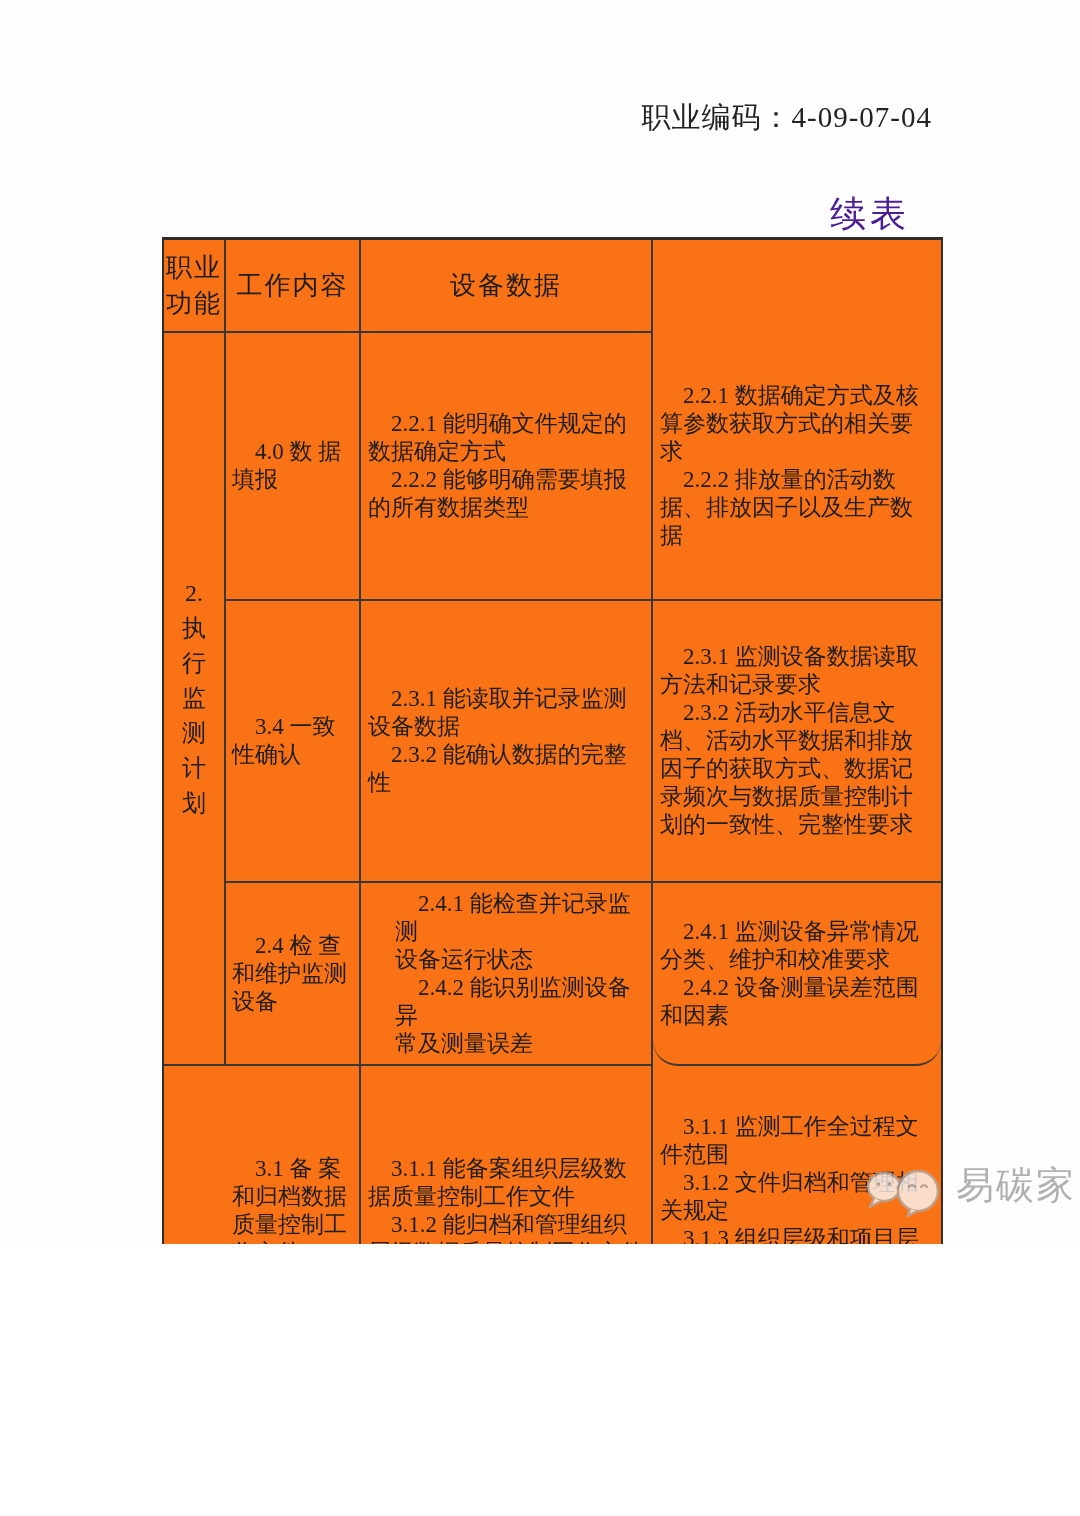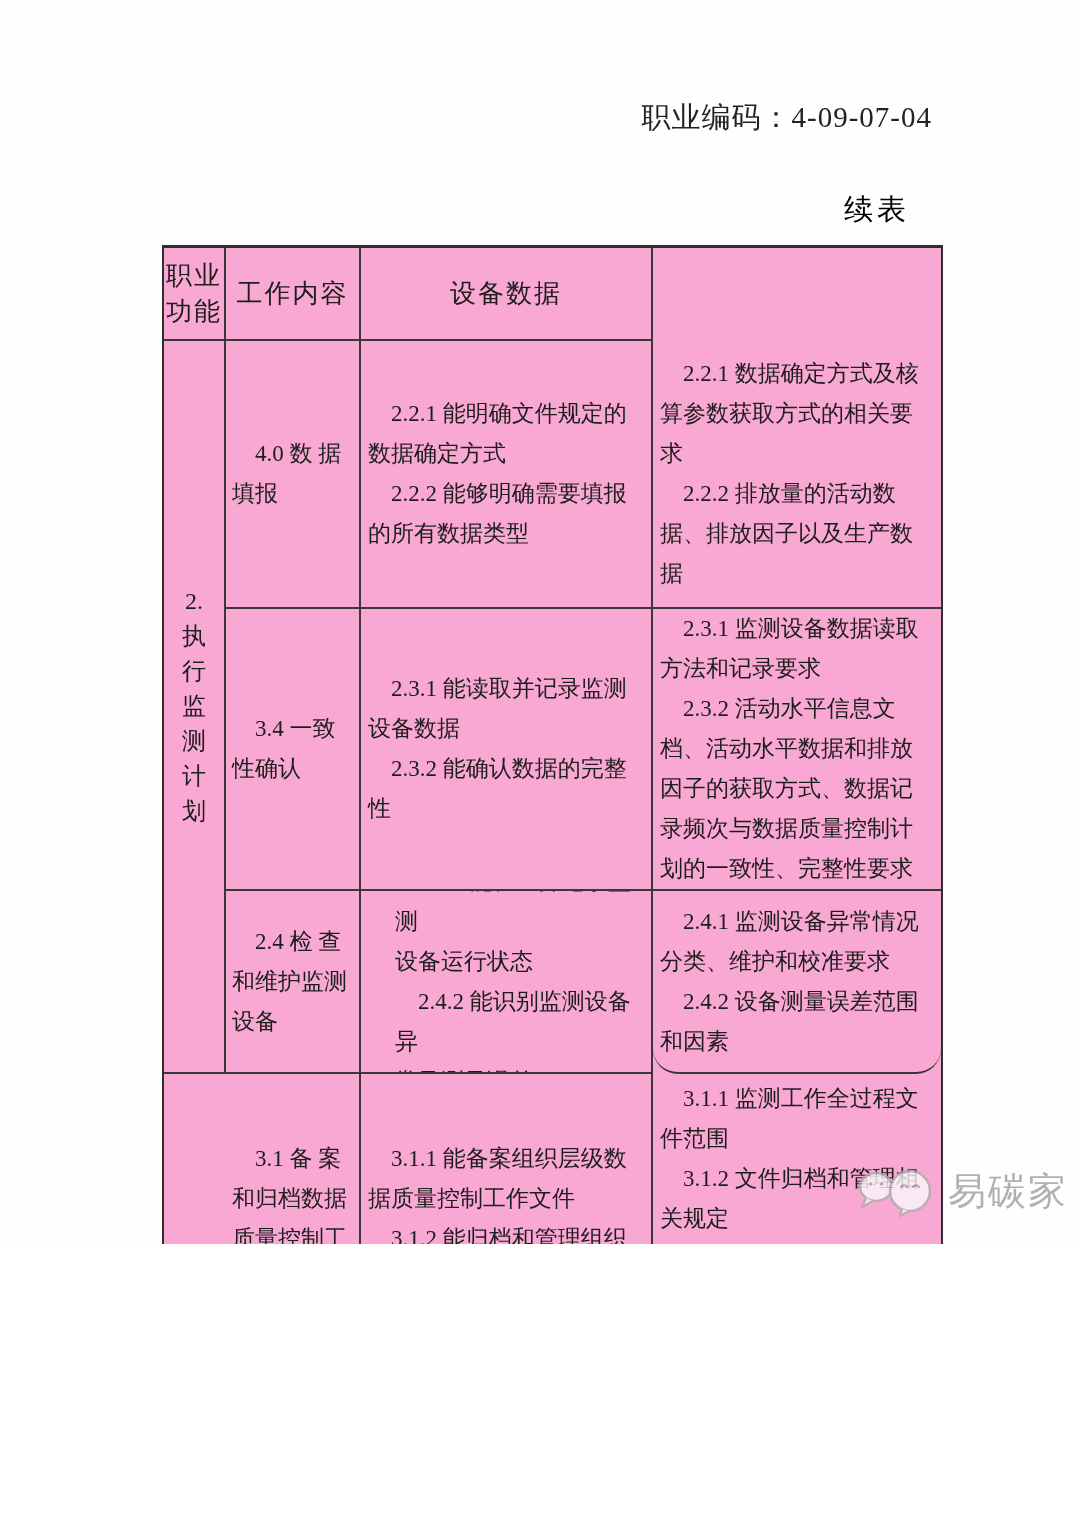--- a/index.html
+++ b/index.html
@@ -20,35 +20,35 @@
     top: 98px;
     right: 148px;
     font-size: 29px;
     letter-spacing: 1px;
     color: #222;
   }
   .continued {
     position: absolute;
     top: 190px;
     right: 170px;
-    font-size: 29px;
+    font-size: 36px;
     letter-spacing: 4px;
-    color: #000000;
+    color: #4c1d95;
   }
   .tbl {
     position: absolute;
     left: 162px;
-    top: 245px;
+    top: 237px;
     display: grid;
     grid-template-columns: 62px 135px 292px 288px;
     grid-template-rows: 93px 268px 282px 183px 289px;
     border: 2px solid #2e2e2e;
     border-top-width: 3px;
     border-bottom-width: 4px;
-    background: #f9a8d4;
+    background: #f97316;
   }
   .cell {
     border-right: 2px solid #383838;
     border-bottom: 2px solid #383838;
     display: flex;
     align-items: center;
     overflow: hidden;
   }
   .cell.last-col { border-right: none; }
   .cell.last-row { border-bottom: none; }
@@ -56,21 +56,21 @@
     justify-content: center;
     font-size: 26px;
     line-height: 36px;
     text-align: center;
     white-space: pre-wrap;
     letter-spacing: 2px;
   }
   .body-text {
     white-space: pre-wrap;
     font-size: 23px;
-    line-height: 40px;
+    line-height: 28px;
     width: 100%;
     padding: 0 7px;
   }
   .task .body-text { padding: 0 6px; }
   .vert {
     justify-content: center;
   }
   .vert .vtext {
     width: 1.25em;
     font-size: 24px;
@@ -80,24 +80,23 @@
   }
   .page-number {
     position: absolute;
     top: 1382px;
     right: 153px;
     font-size: 27px;
     color: #2a2a2a;
   }
   .watermark {
     position: absolute;
-    right: 12px;
+    right: 4px;
     bottom: 22px;
     display: flex;
-    align-items: center;
     gap: 6px;
     opacity: 0.78;
   }
   .watermark .wm-text {
     font-size: 38px;
     color: #9b9b9b;
     letter-spacing: 2px;
     font-family: "Liberation Serif", "DejaVu Serif", serif;
   }
 </style>

